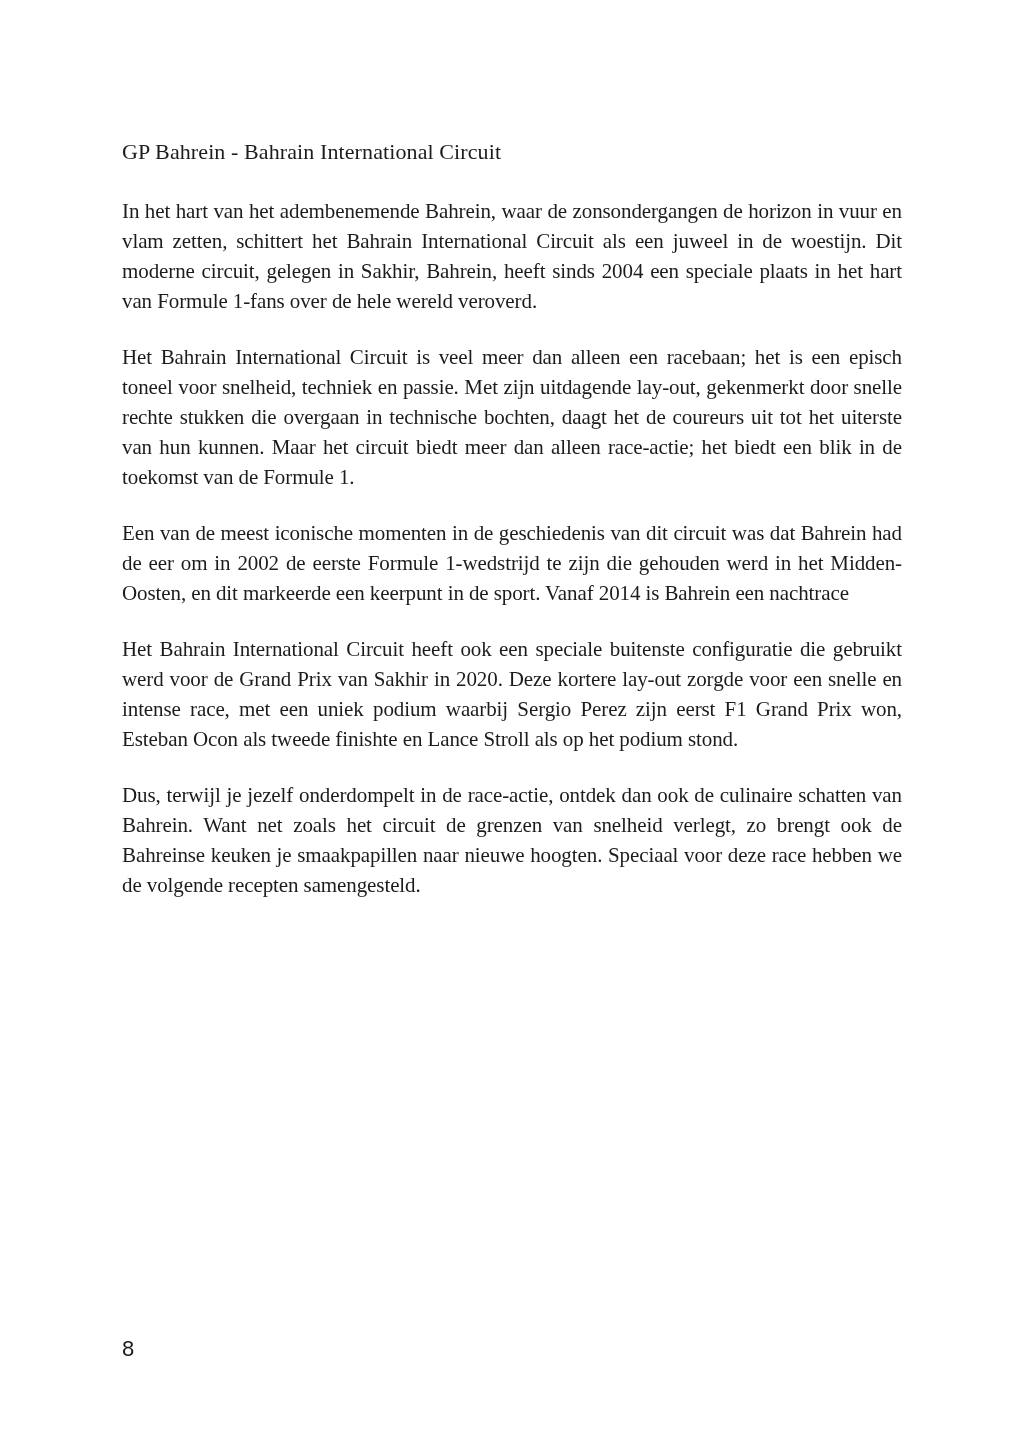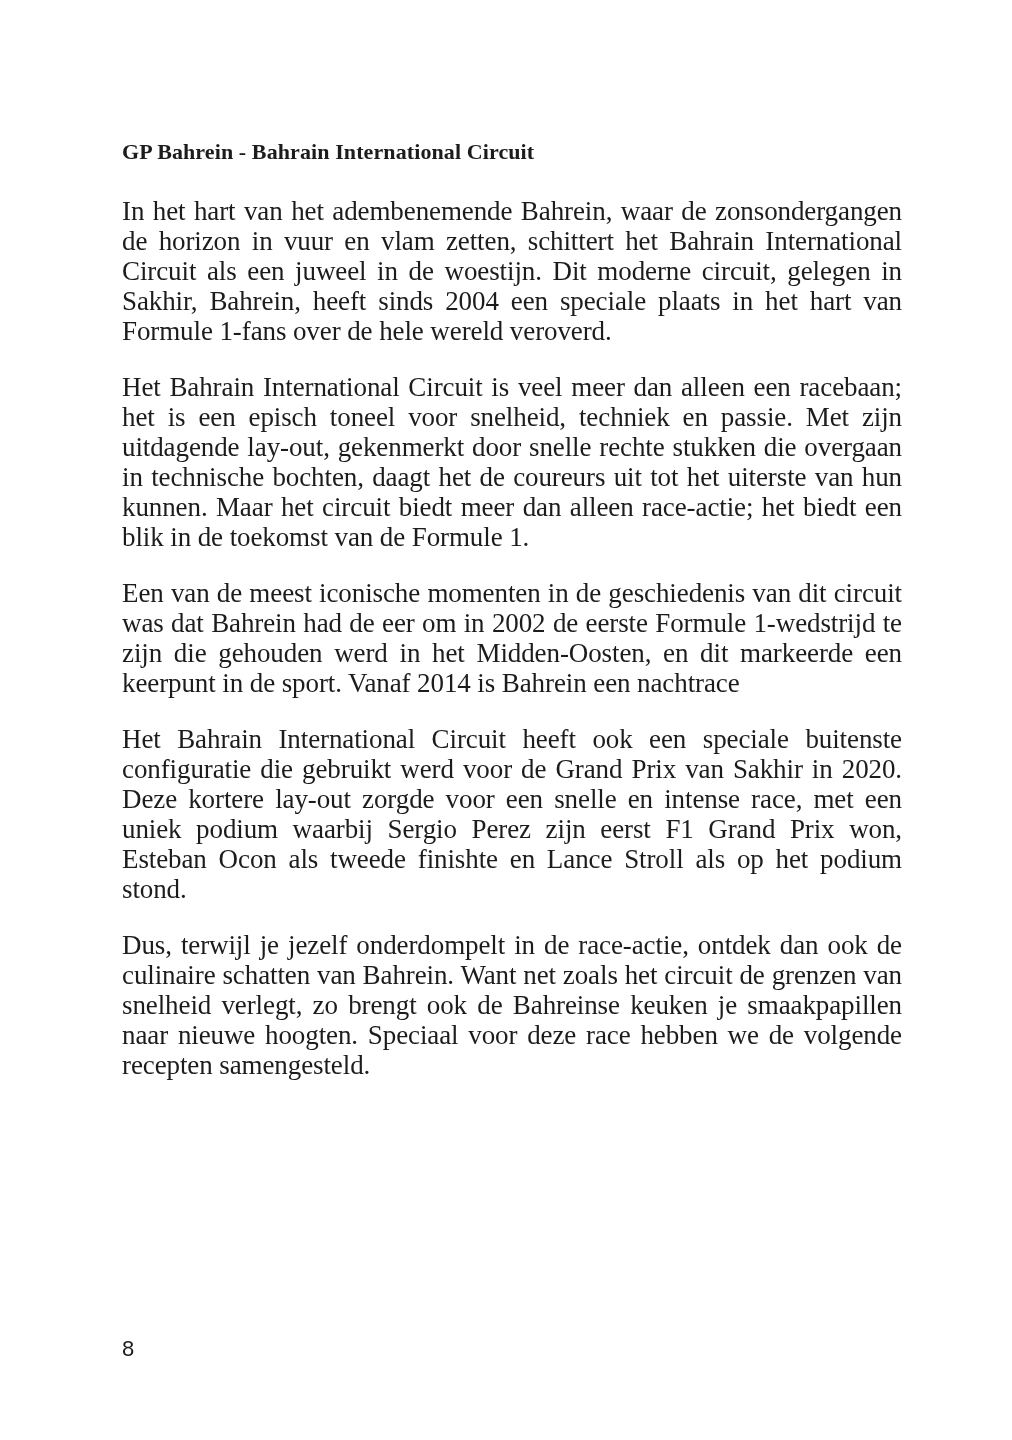--- a/index.html
+++ b/index.html
@@ -22,29 +22,29 @@
 
   .content {
     position: absolute;
     top: 137px;
     left: 122px;
     width: 780px;
   }
 
   .doc-title {
     font-size: 22px;
-    font-weight: 700;
+    font-weight: 400;
     line-height: 30px;
     letter-spacing: 0.1px;
     margin-bottom: 29px;
     text-align: left;
   }
 
   .doc-paragraph {
-    font-size: 27px;
+    font-size: 21px;
     line-height: 30px;
     text-align: justify;
     text-justify: inter-word;
     margin-bottom: 26px;
     letter-spacing: -0.1px;
   }
 
   .page-number {
     position: absolute;
     left: 122px;

